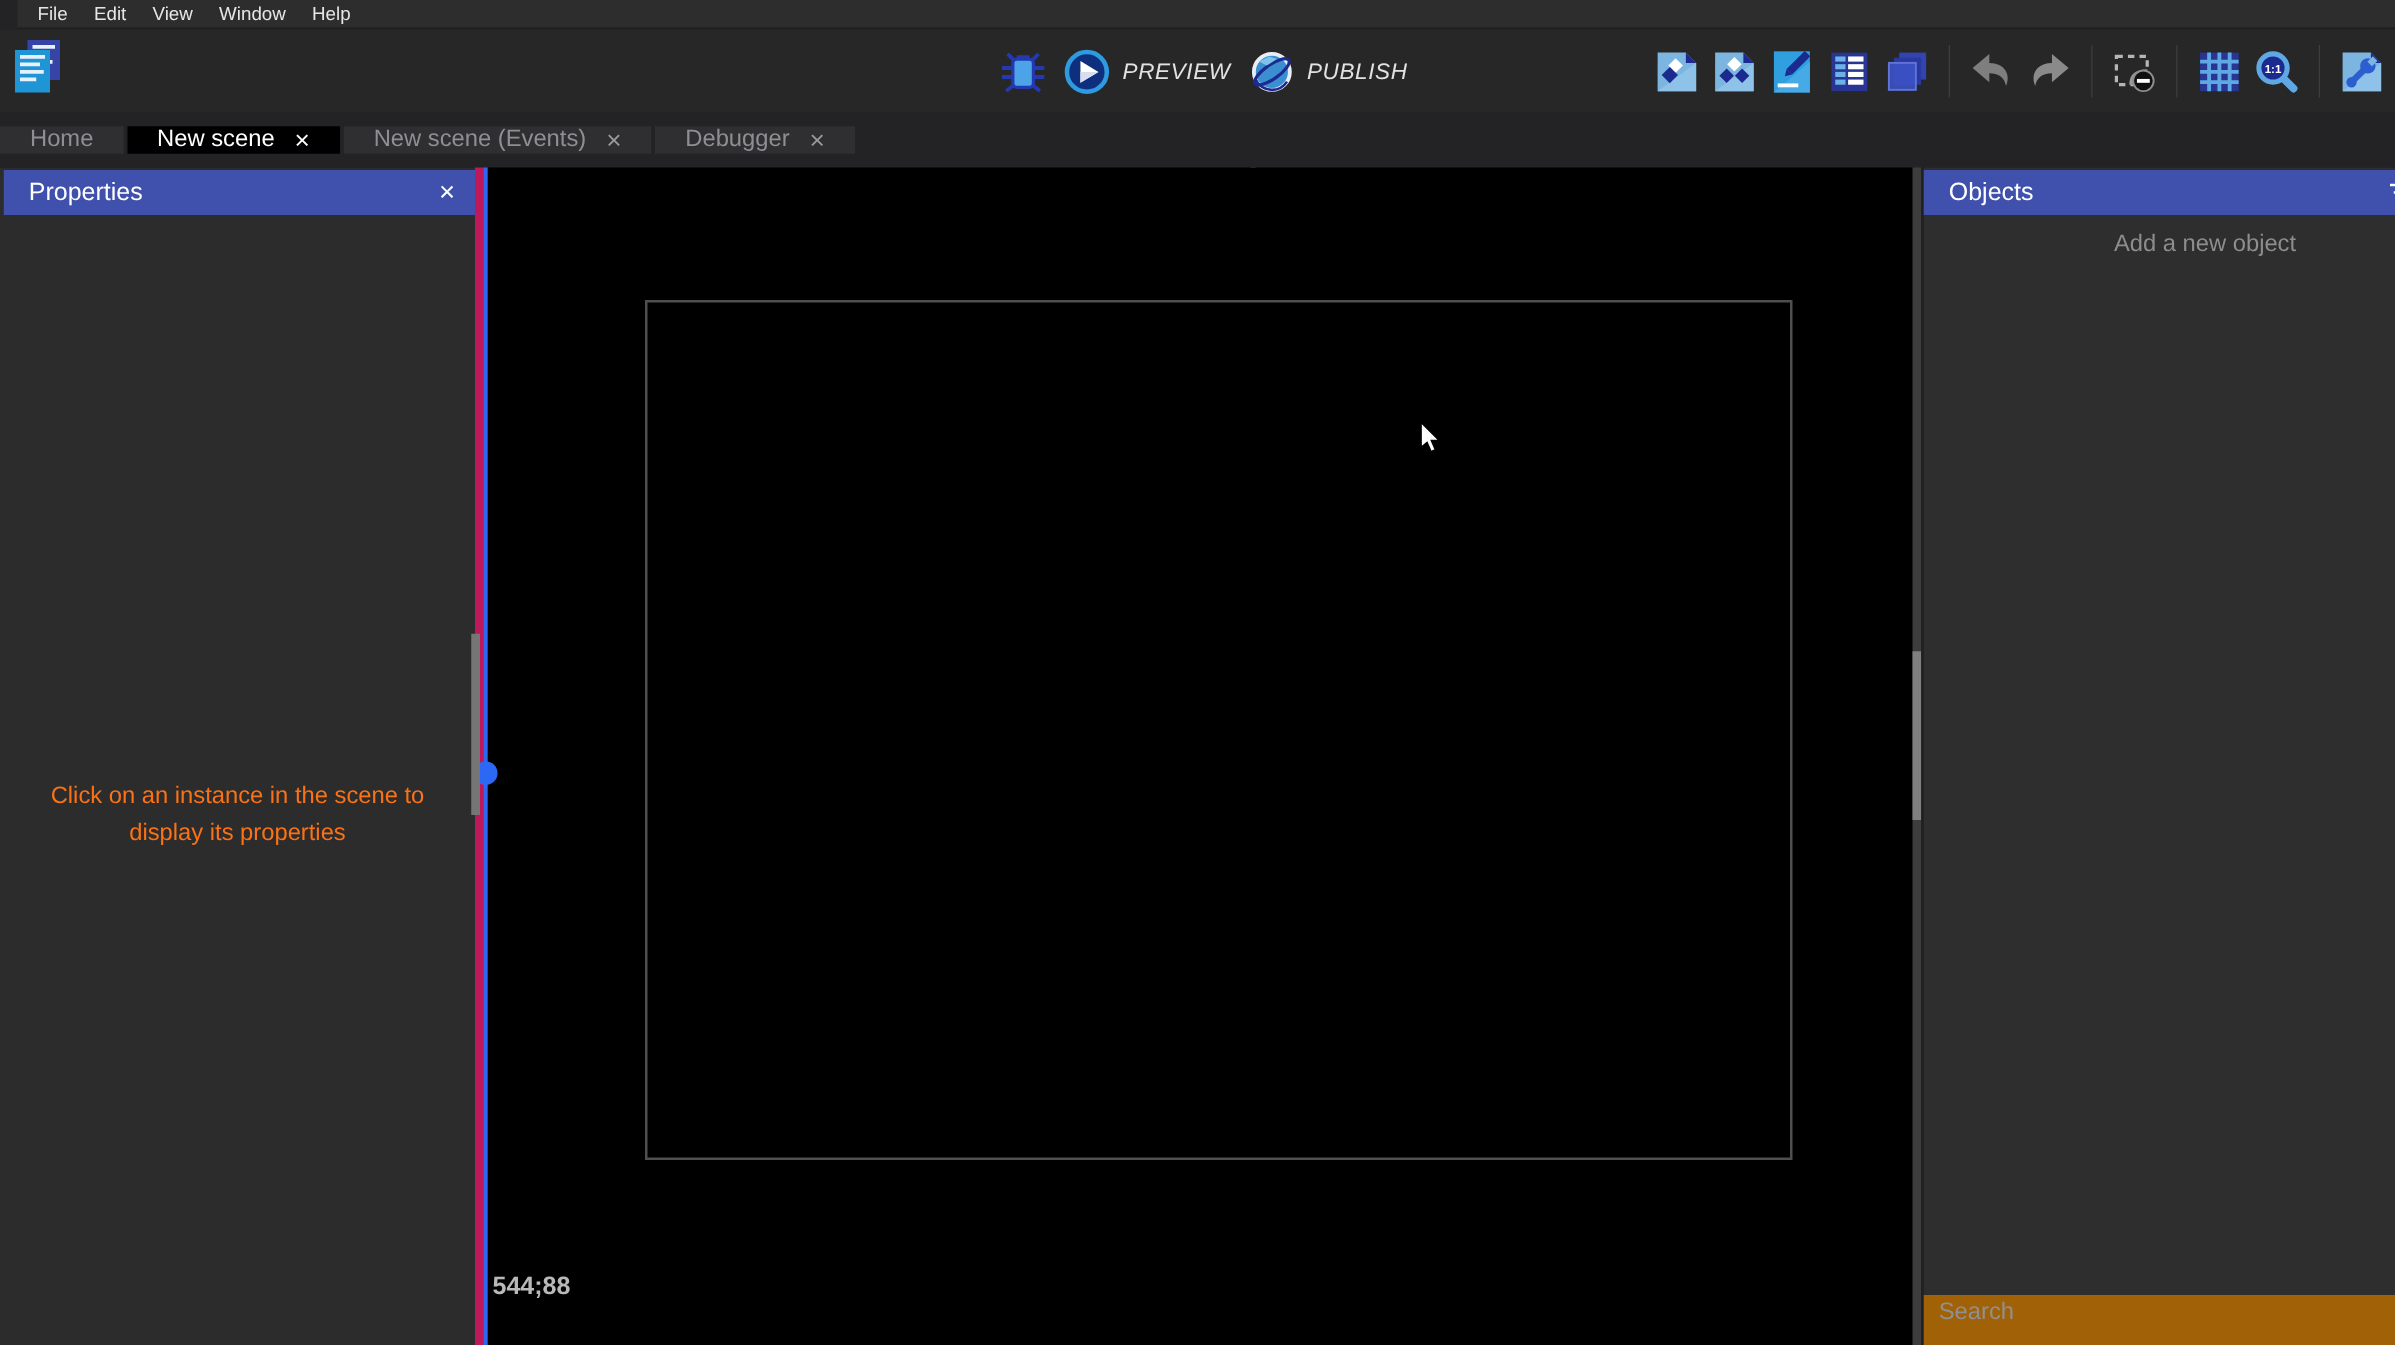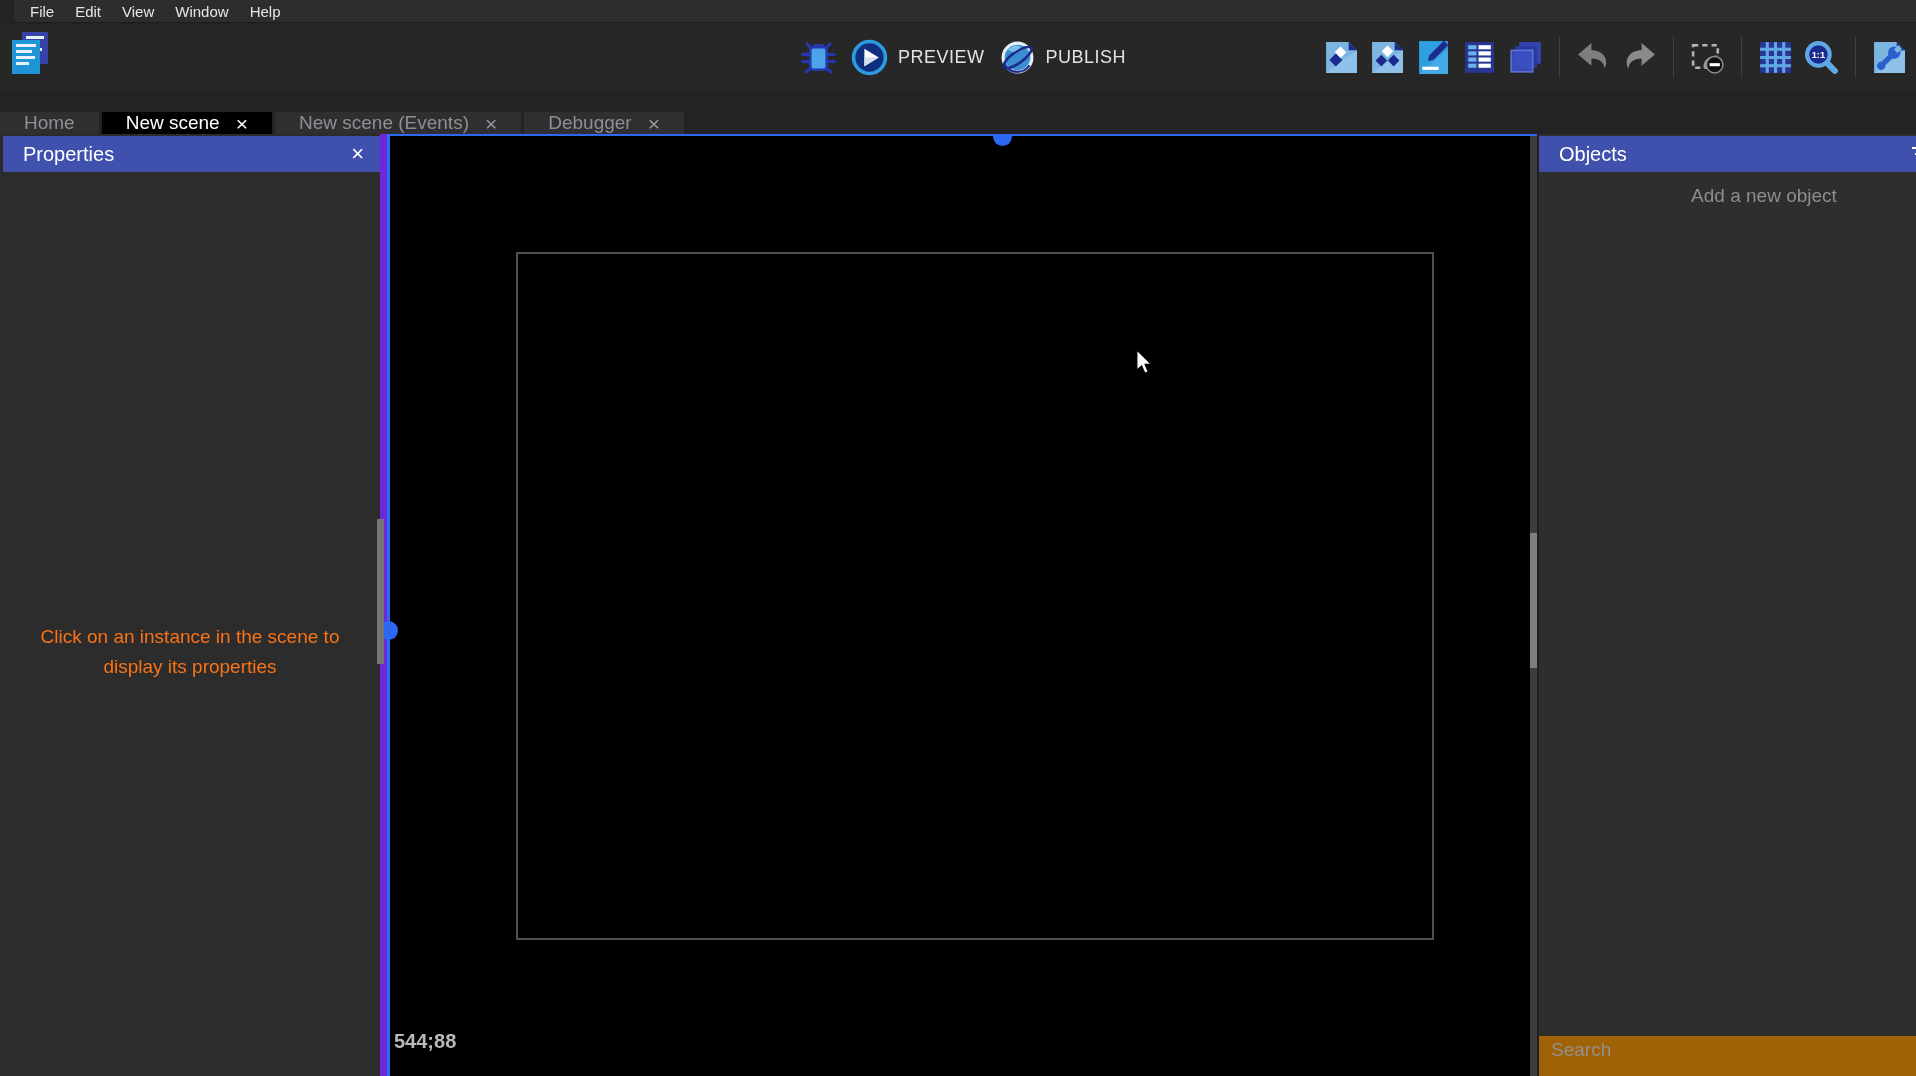--- a/index.html
+++ b/index.html
@@ -12,45 +12,45 @@
 
   
   .toolbar { position:absolute; left:0; top:24px; width:100%; height:66px; background:#272727; display:flex; align-items:center; z-index:29; }
   .tb-left { position:absolute; left:8px; top:6px; width:48px; height:52px; }
   .logo { position:relative; width:44px; height:48px; }
   .logo .back { position:absolute; left:14px; top:2px; width:26px; height:32px; background:#3644a8; }
   .logo .front { position:absolute; left:4px; top:10px; width:28px; height:34px; background:#2095d6; }
   .logo .ln { position:absolute; height:3px; background:#e8f1fa; }
 
   .tb-center { position:absolute; left:800px; top:0; height:66px; display:flex; align-items:center; gap:14px; }
-  .tb-label { color:#e2e2e2; font-size:18px; letter-spacing:0.5px; }
+  .tb-label { color:#e2e2e2; font-size:18px; letter-spacing:0.5px;font-style:italic; }
   .tb-btn { display:flex; align-items:center; gap:10px; cursor:pointer; }
 
   .tb-right { position:absolute; right:8px; top:0; height:66px; display:flex; align-items:center; gap:9px; }
   .tb-right .sep { width:1px; height:42px; background:#3e3e3e; margin:0 6px; }
   .icon36 { width:37px; height:37px; display:block; cursor:pointer; }
 
   
-  .tabbar { position:absolute; left:0; top:90px; width:100%; height:44px; background:#232326; display:flex; align-items:flex-end; gap:3px; z-index:28; }
+  .tabbar { position:absolute; left:0; top:90px; width:100%; height:44px; background:#232326; display:flex; align-items:center; gap:3px; z-index:28; }
   .tab { display:flex; align-items:center; gap:16px; padding:0 24px; background:#2f2f31; color:#8f8f93; font-size:19px; cursor:pointer; }
   .tab.active { background:#000000; color:#ffffff; }
   .tab .closex { font-size:21px; line-height:1; color:#9a9a9e; cursor:pointer; }
   .tab.active .closex { color:#ffffff; }
 
   
   .panel-header { height:36px; background:#3f51ac; display:flex; align-items:center; color:#ffffff; font-size:20px; padding:0 16px 0 20px; }
   .panel-header .spacer { flex:1; }
   .panel-header .hx { color:#ffffff; font-size:22px; line-height:1; cursor:pointer; margin-left:26px; }
 
   .properties-panel { position:absolute; left:0; top:134px; width:380px; bottom:0; background:#2c2c2c; }
   .properties-panel .ph { margin:2px 0 0 3px; }
   .props-empty { position:absolute; left:30px; top:488px; width:320px; text-align:center; color:#f97316; font-size:19px; line-height:1.6; }
 
   
-  .canvas-wrap { position:absolute; left:380px; top:130px; width:1157px; bottom:0; background:#6d28d9; }
+  .canvas-wrap { position:absolute; left:380px; top:118px; width:1157px; bottom:0; background:#be185d; }
   .scene-canvas { position:absolute; left:10px; top:6px; right:0; bottom:0; background:#000000; }
   .focus-top { position:absolute; left:7px; right:0; top:3px; height:3px; background:#2d68f5; }
   .focus-left { position:absolute; left:7px; top:3px; bottom:0; width:3px; background:#2d68f5; }
   .handle-top { position:absolute; left:613px; top:6px; width:19px; height:10px; background:#2d68f5; border-radius:0 0 10px 10px; cursor:ns-resize; }
   .handle-left { position:absolute; left:-1px; top:491px; width:19px; height:19px; background:#2d68f5; border-radius:50%; cursor:ew-resize; }
   .scene-frame { position:absolute; left:136px; top:122px; width:918px; height:688px; border:2px solid #4f4f4f; }
   .coords { position:absolute; left:14px; top:900px; color:#b9b9b9; font-size:20px; font-weight:bold; text-shadow:1px 1px 1px #000; }
   .vscroll-left-thumb { position:absolute; left:-3px; top:389px; width:7px; height:145px; background:#757575; cursor:pointer; }
   .vscroll-right { position:absolute; left:1150px; top:6px; width:7px; bottom:0; background:#3d3d3d; }
   .vscroll-right-thumb { position:absolute; left:0; top:397px; width:7px; height:135px; background:#7f7f7f; cursor:pointer; }

